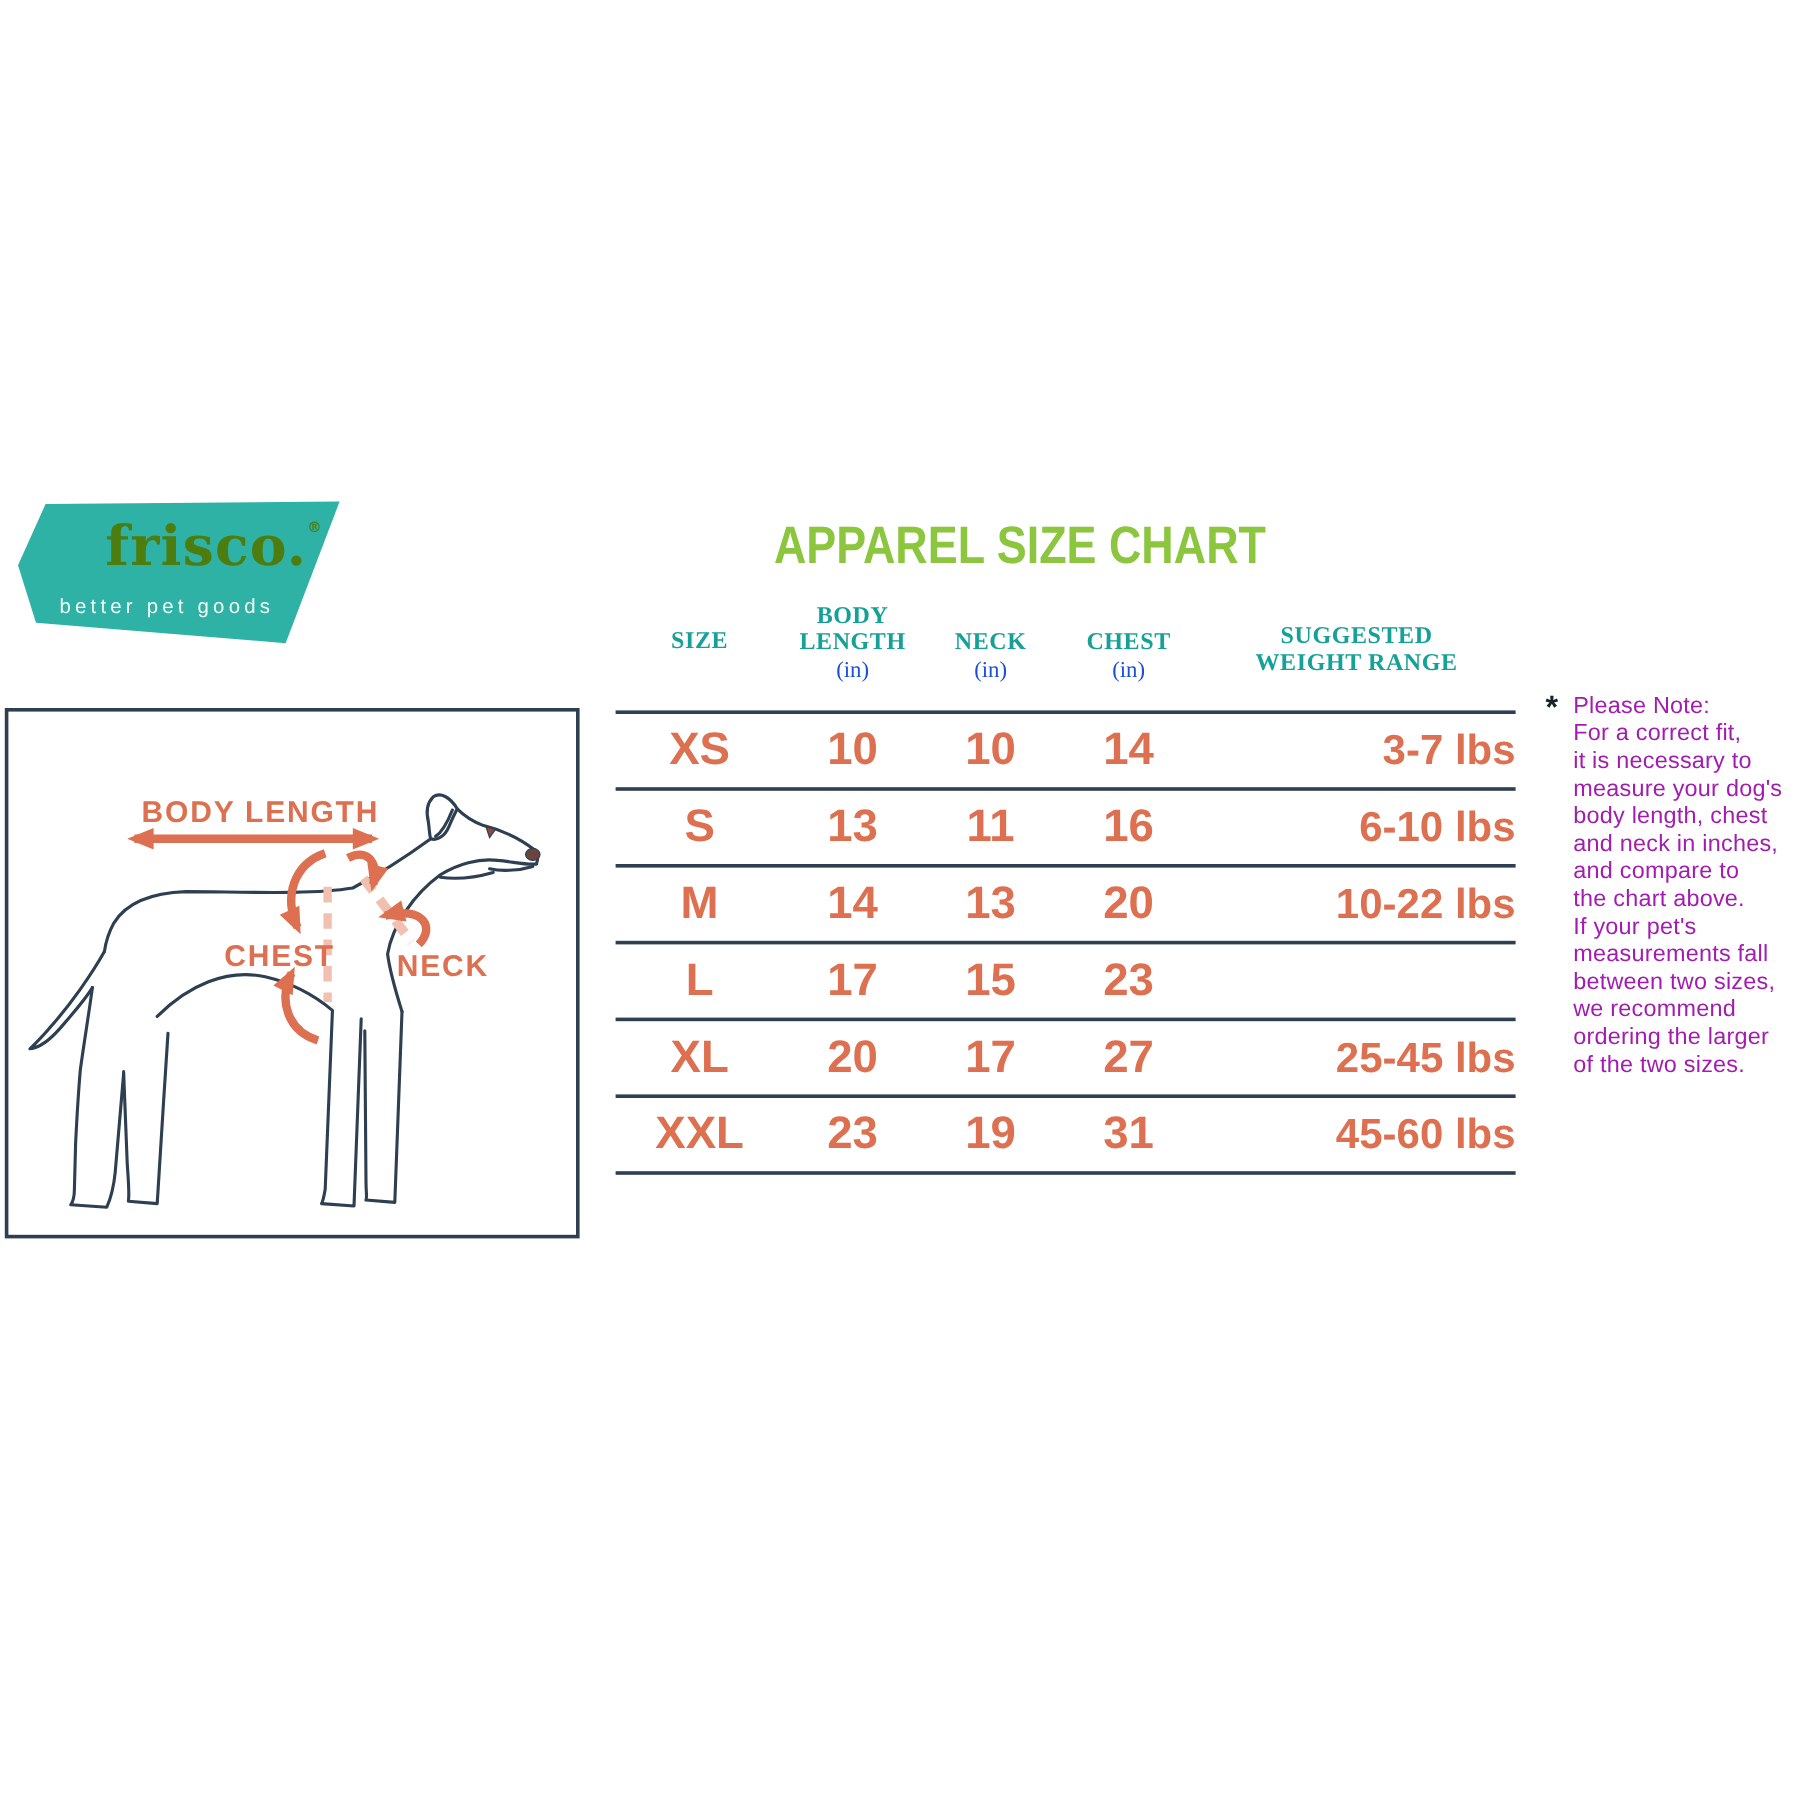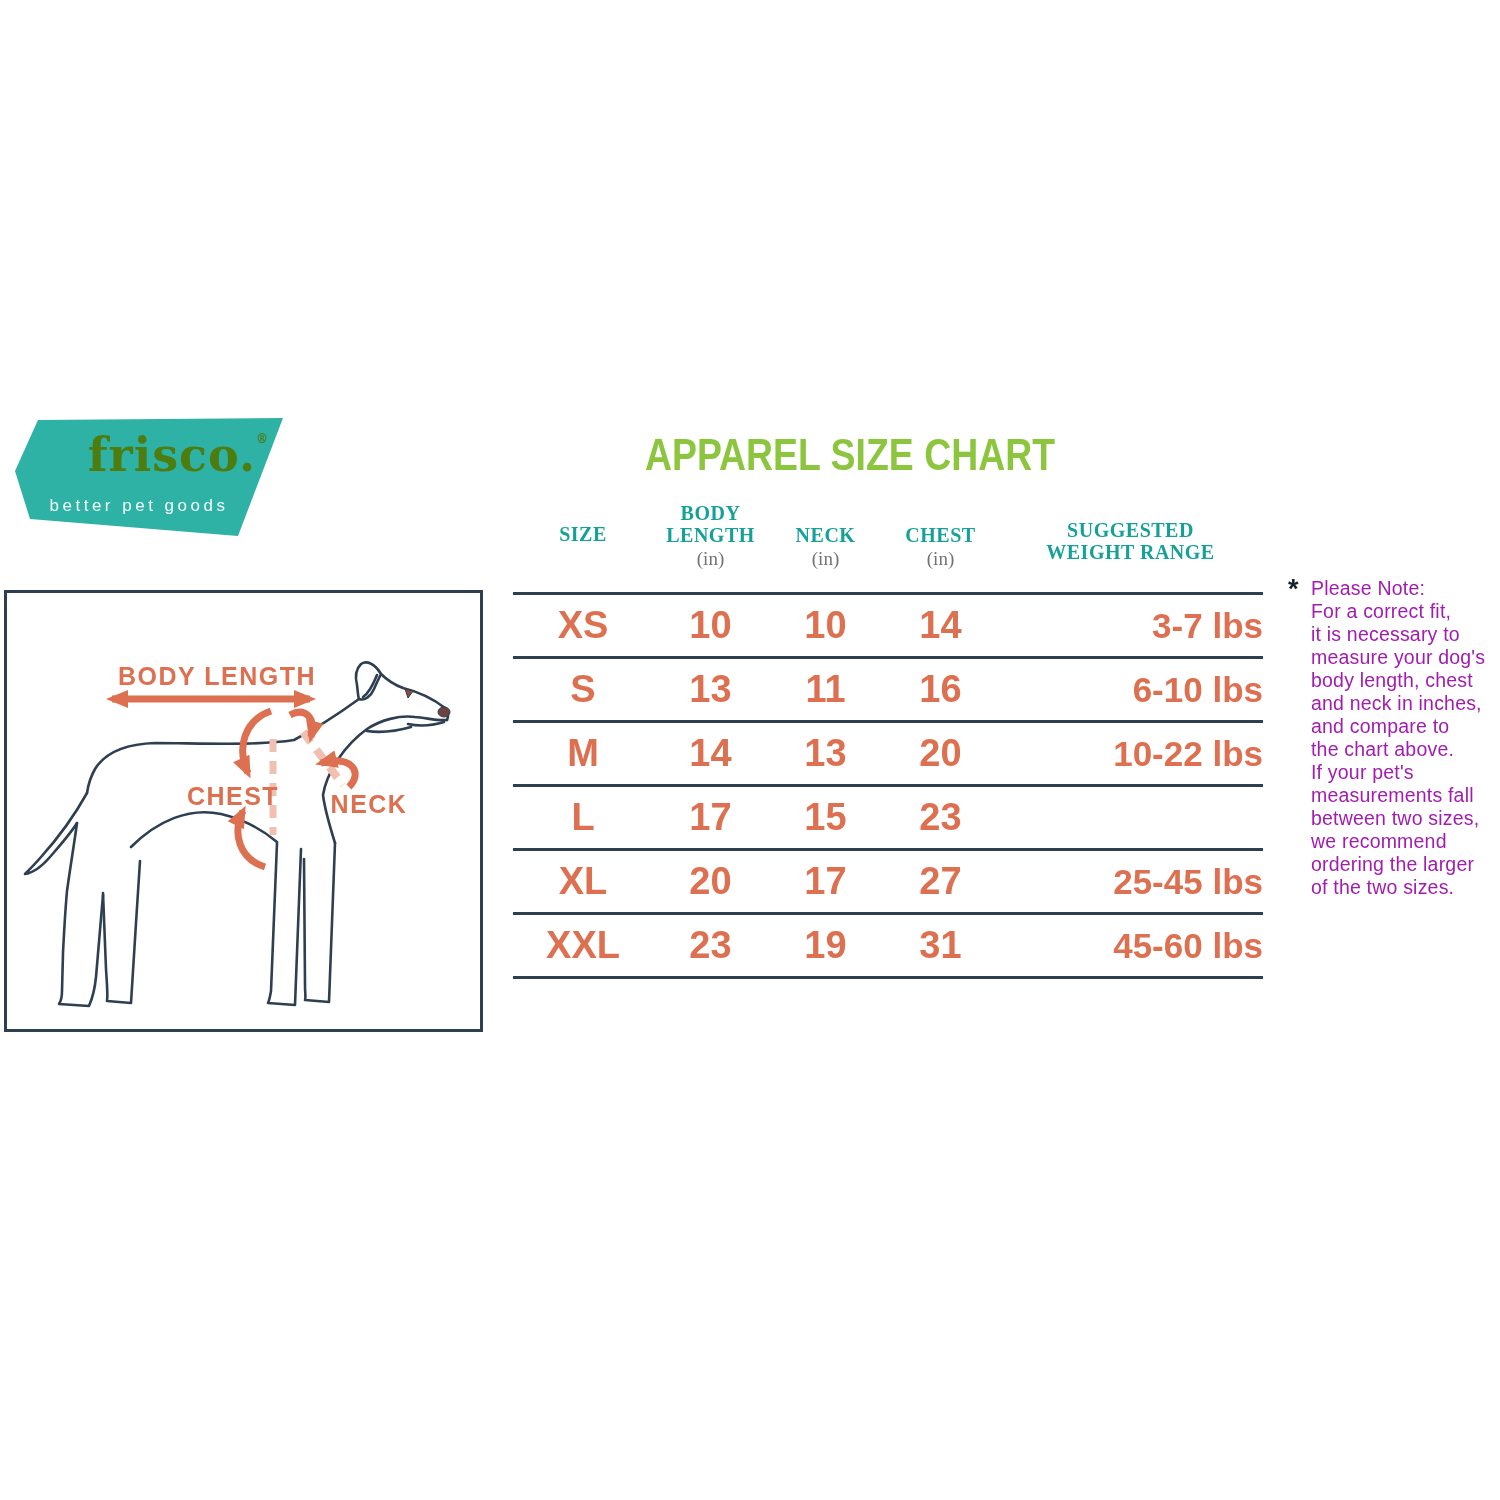--- a/index.html
+++ b/index.html
@@ -23,21 +23,21 @@
          font-size:44px;font-weight:bold;color:#8cc63f;letter-spacing:0px;
          transform:scaleX(.85);transform-origin:50% 0;white-space:nowrap;}
 
   
   .size-table{position:absolute;left:513px;top:498px;width:750px;
               border-bottom:3px solid #2e3f51;}
   .thead,.trow{display:grid;grid-template-columns:140px 115px 115px 115px 265px;}
   .thead{height:94px;align-items:end;padding-bottom:24px;box-sizing:border-box;font-family:Liberation Serif, serif;}
   .hcell{text-align:center;font-weight:bold;font-size:20px;line-height:1.1;
          color:#16a198;letter-spacing:.5px;}
-  .hcell .unit{display:block;font-weight:normal;font-size:19px;color:#737373;
+  .hcell .unit{display:block;font-weight:normal;font-size:19px;color:#1d4ed8;
                letter-spacing:0;margin-top:3px;}
   .hc-size{transform:translateY(-25px);}
   .hc-weight{transform:translateY(-7px);max-width:180px;justify-self:center;margin-top:28px;}
   .hc-body{max-width:100px;justify-self:center;}
   .trow{height:64px;align-items:center;border-top:3px solid #2e3f51;
         box-sizing:border-box;}
   .val{text-align:center;font-weight:bold;font-size:38px;color:#dc7050;}
   .wt{font-size:35px;text-align:right;}
 
   

